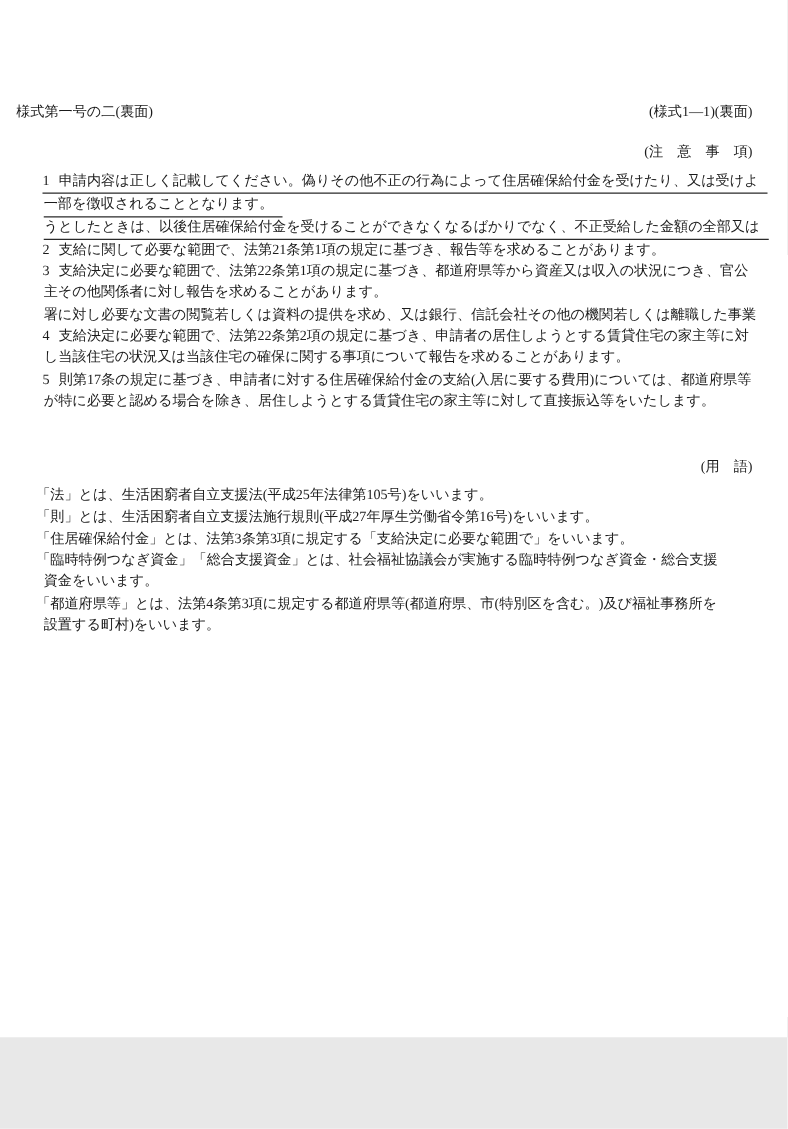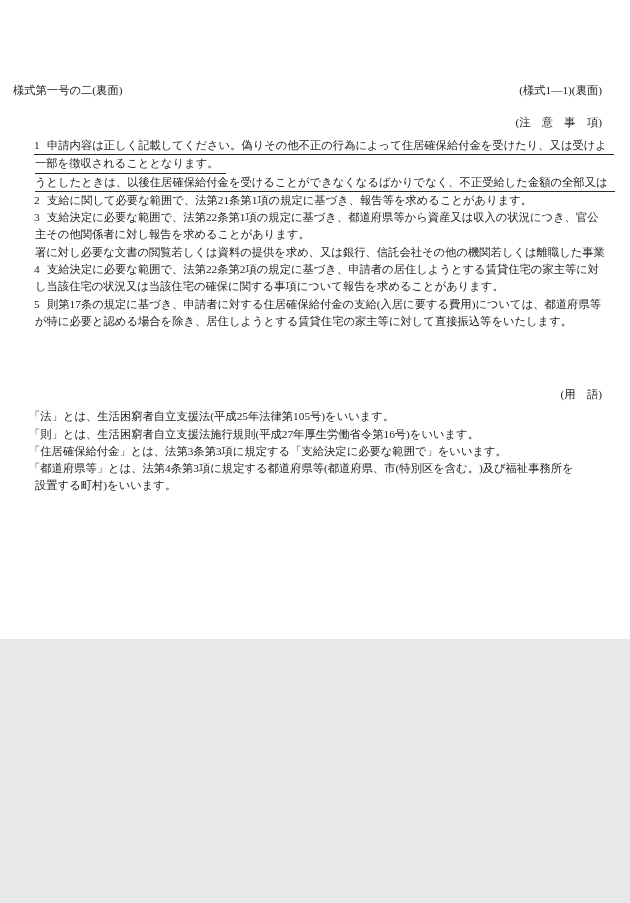--- a/index.html
+++ b/index.html
@@ -3,21 +3,21 @@
 <meta charset="utf-8">
 <style>
   html, body {
     margin: 0;
     padding: 0;
     background: #e8e8e8;
   }
   .page {
     position: relative;
     width: 630px;
-    height: 639px;
+    height: 830px;
     margin: 0 auto;
     background: #ffffff;
     box-sizing: border-box;
     padding: 82px 28px 0 13px;
     font-family: "Liberation Serif", "DejaVu Serif", serif;
     font-size: 11.3px;
     color: #1b1b1b;
     overflow: hidden;
   }
   .hdr-row {
@@ -27,21 +27,21 @@
     line-height: 16px;
     white-space: nowrap;
   }
   .section-heading {
     line-height: 17px;
     white-space: nowrap;
     text-align: right;
   }
   .notes-heading { margin-top: 16px; }
   .notes-list { margin-top: 6px; }
-  .terms-heading { margin-top: 56px; }
+  .terms-heading { margin-top: 36px; }
   .terms-list { margin-top: 5px; }
 
   .line {
     line-height: 17.3px;
     white-space: nowrap;
     width: fit-content;
   }
   
   .n-first { margin-left: 21px; }
   .n-num {
@@ -121,20 +121,24 @@
     </div>
 
     <div>
       <div class="line t-first">「則」とは、生活困窮者自立支援法施行規則(平成27年厚生労働省令第16号)をいいます。</div>
     </div>
 
     <div>
       <div class="line t-first">「住居確保給付金」とは、法第3条第3項に規定する「支給決定に必要な範囲で」をいいます。</div>
     </div>
 
+    <div>
+      <div class="line t-first">「臨時特例つなぎ資金」「総合支援資金」とは、社会福祉協議会が実施する臨時特例つなぎ資金・総合支援</div>
+      <div class="line t-cont">資金をいいます。</div>
+    </div>
 
     <div>
       <div class="line t-first">「都道府県等」とは、法第4条第3項に規定する都道府県等(都道府県、市(特別区を含む。)及び福祉事務所を</div>
       <div class="line t-cont">設置する町村)をいいます。</div>
     </div>
 
   </div>
 
 </div>
 

